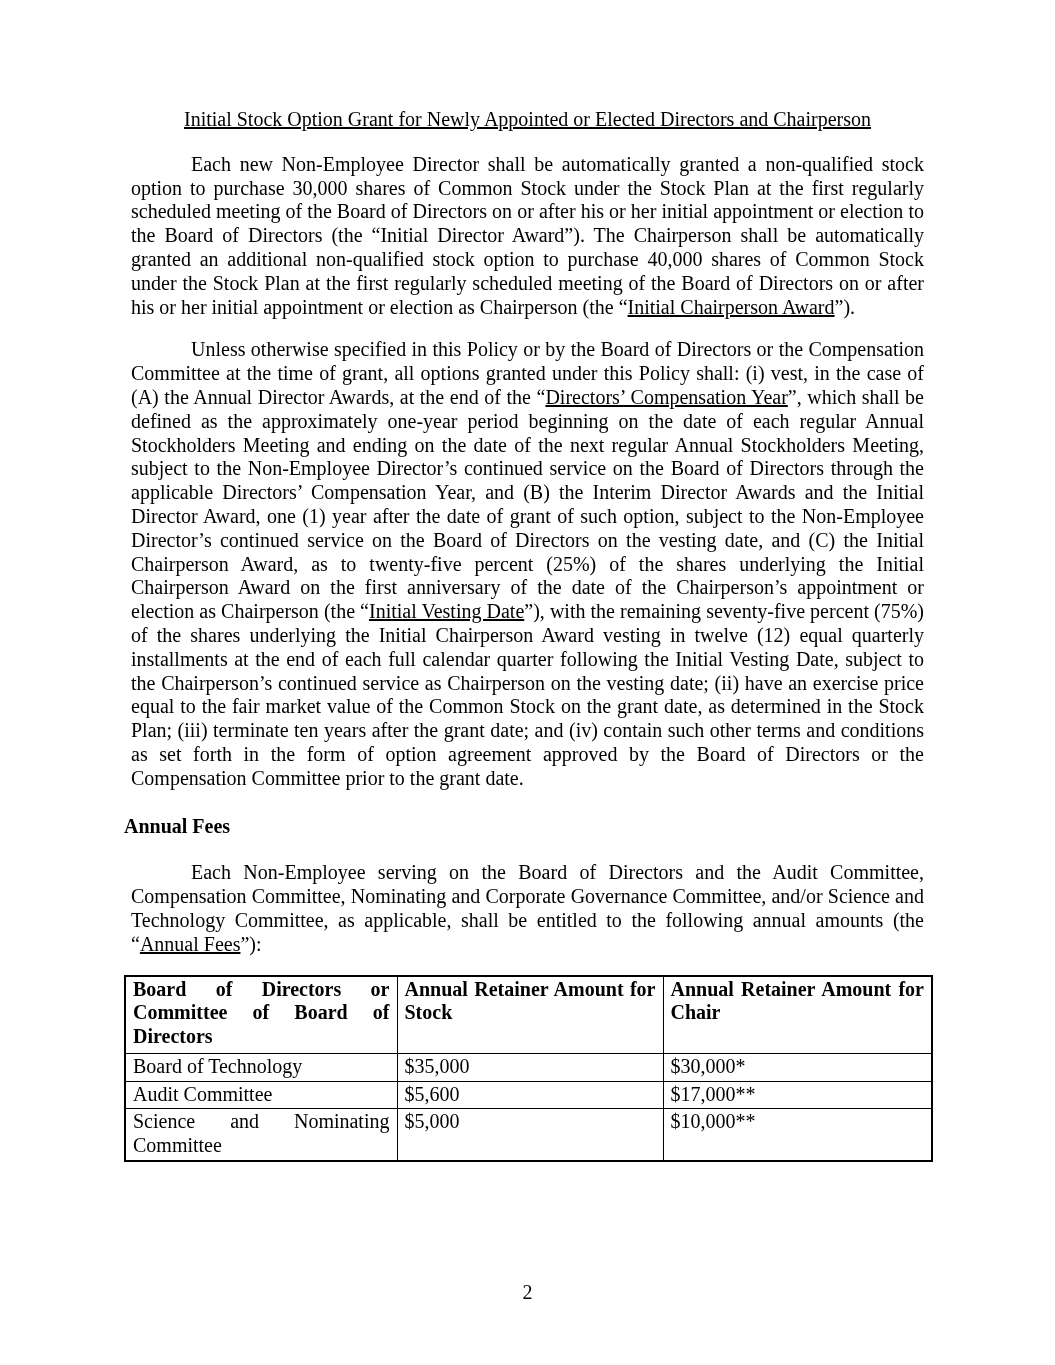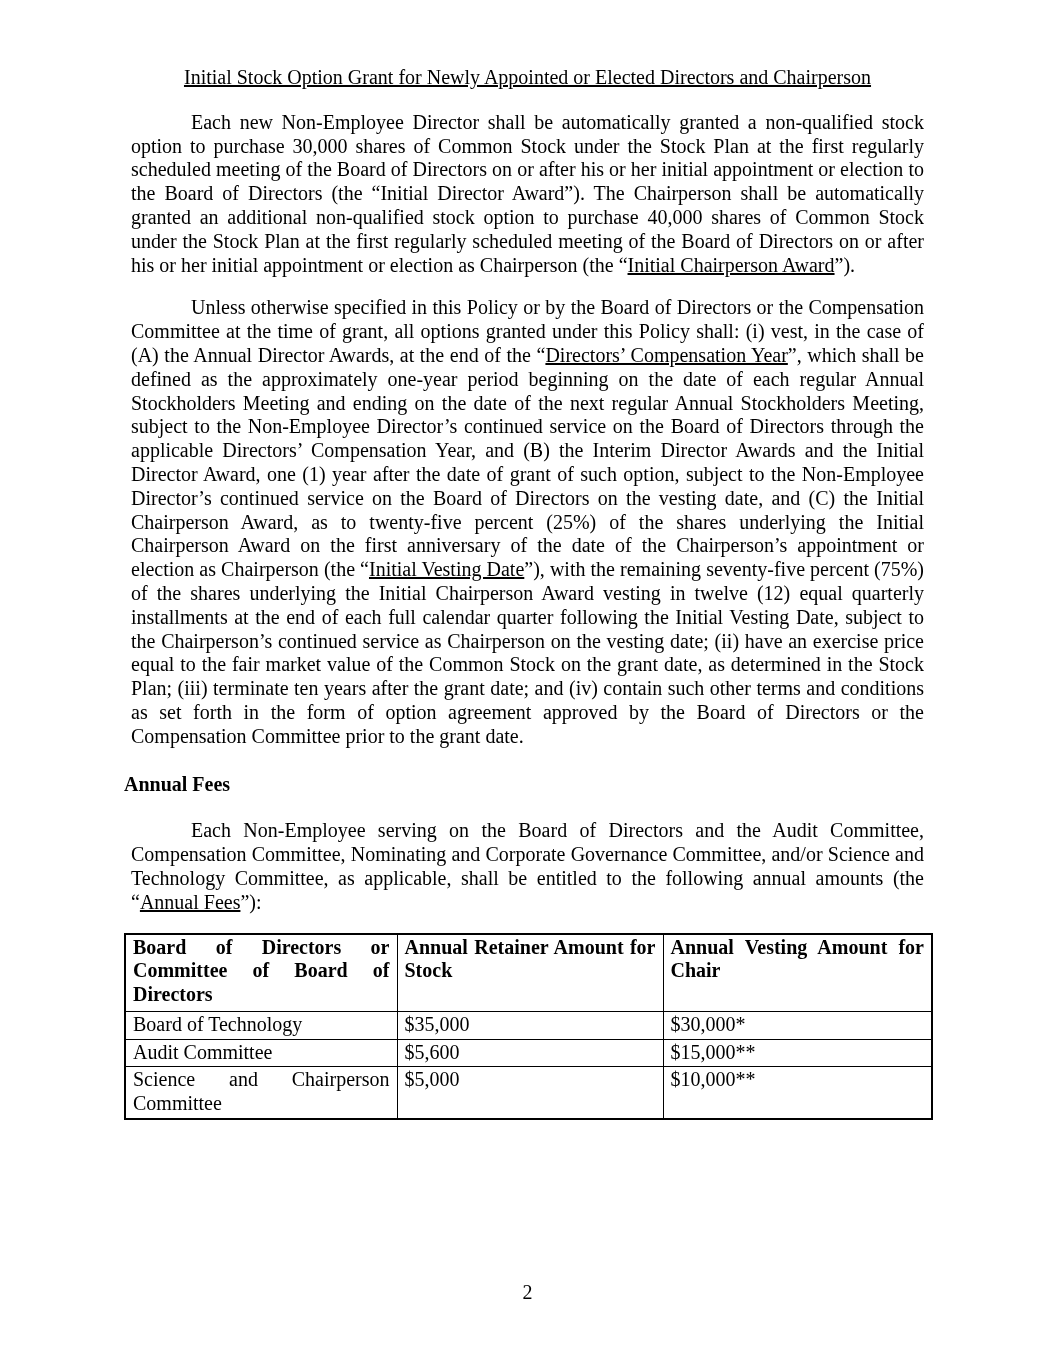--- a/index.html
+++ b/index.html
@@ -6,21 +6,21 @@
   .page {
     position: relative;
     width: 1055px;
     height: 1365px;
     box-sizing: border-box;
     background: #ffffff;
     color: #000000;
     font-family: "Liberation Serif", serif;
     font-size: 20px;
     line-height: 23.8px;
-    padding: 66px 124px 0 124px;
+    padding: 108px 124px 0 124px;
     overflow: hidden;
   }
   .h-centered {
     margin: 0;
     font-size: 20px;
     font-weight: normal;
     text-align: center;
     text-decoration: underline;
   }
   .h-indented {
@@ -88,36 +88,36 @@
   <table class="fees">
     <colgroup>
       <col style="width:272px">
       <col style="width:266px">
       <col style="width:269px">
     </colgroup>
     <thead>
       <tr>
         <th>Board of Directors or Committee of Board of Directors</th>
         <th>Annual Retainer Amount for Stock</th>
-        <th>Annual Vesting Amount for Chair</th>
+        <th>Annual Retainer Amount for Chair</th>
       </tr>
     </thead>
     <tbody>
       <tr>
         <td>Board of Technology</td>
         <td>$35,000</td>
         <td>$30,000*</td>
       </tr>
       <tr>
         <td>Audit Committee</td>
         <td>$5,600</td>
-        <td>$15,000**</td>
+        <td>$17,000**</td>
       </tr>
       <tr>
-        <td>Science and Chairperson Committee</td>
+        <td>Science and Nominating Committee</td>
         <td>$5,000</td>
         <td>$10,000**</td>
       </tr>
     </tbody>
   </table>
 
   <div class="page-number">2</div>
 
 </div>
 

